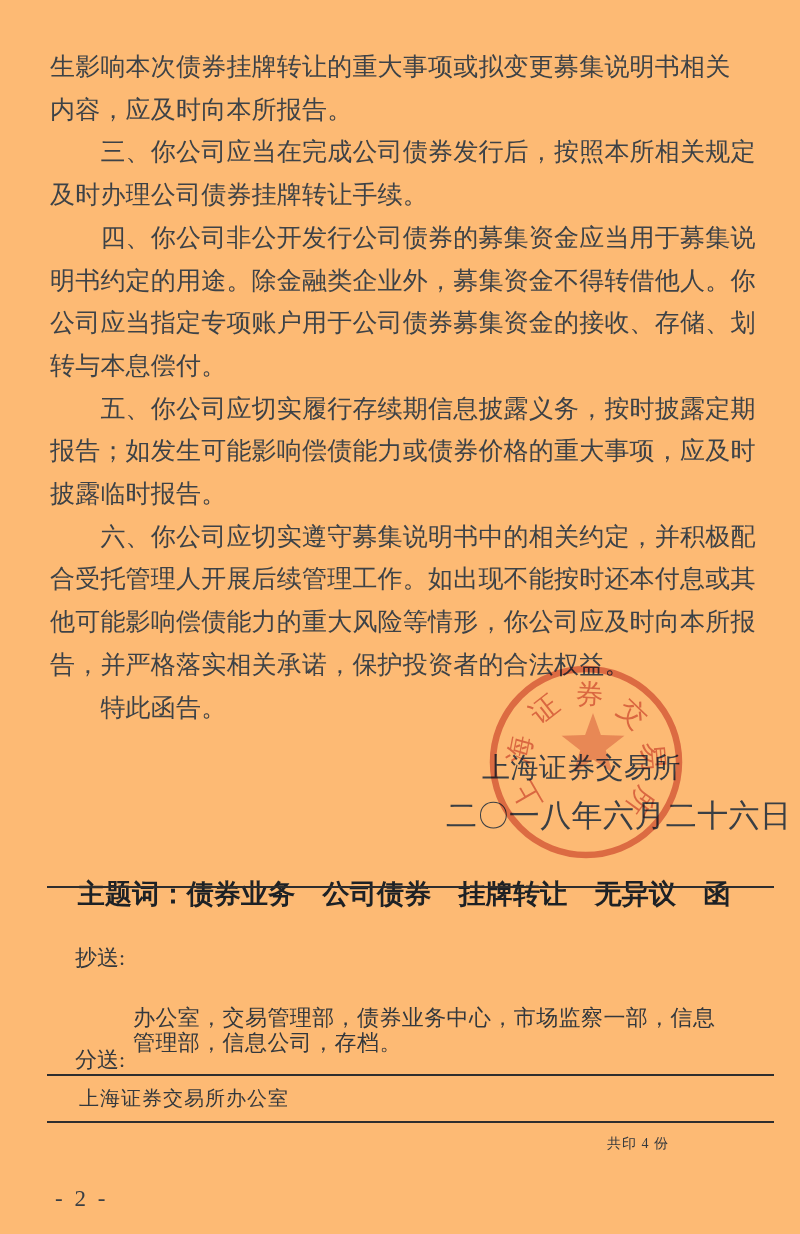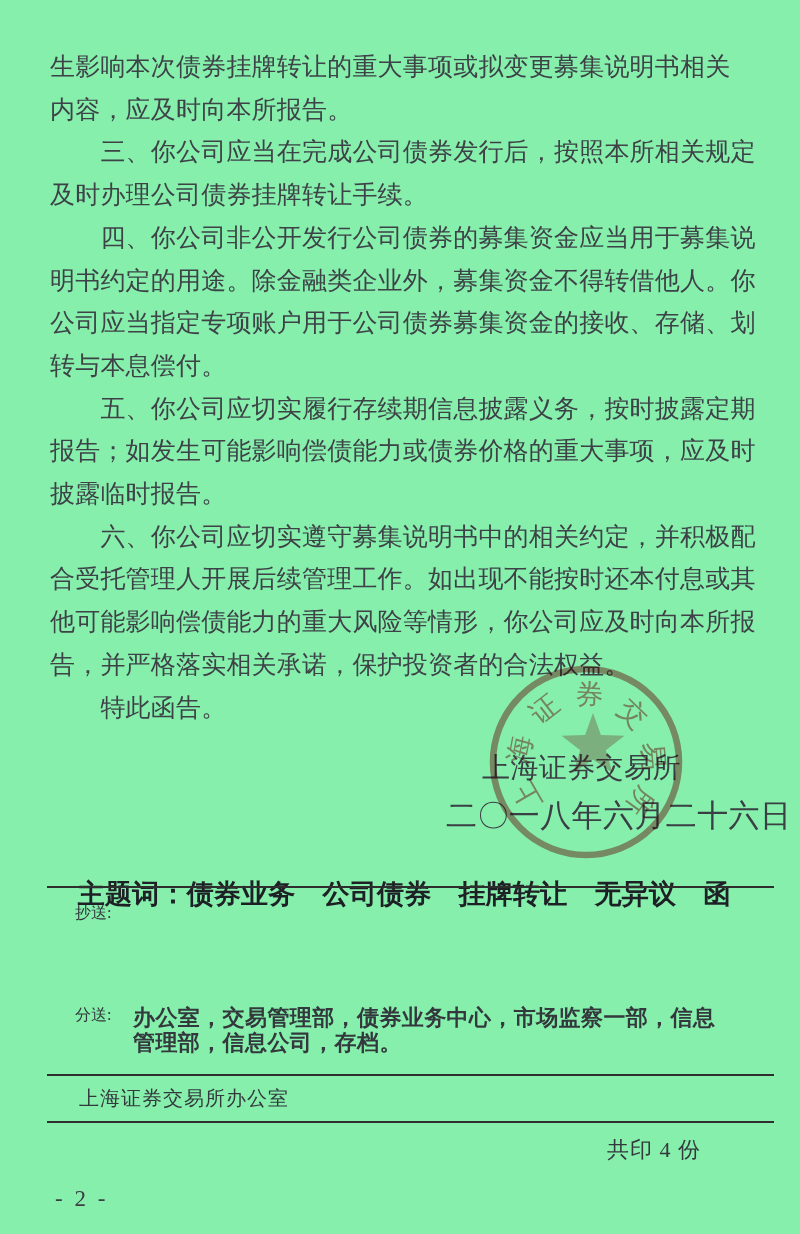--- a/index.html
+++ b/index.html
@@ -1,20 +1,20 @@
 <!DOCTYPE html>
 <html><head>
 <meta charset="utf-8">
 <style>
   html,body { margin:0; padding:0; }
   .page {
     position: relative;
     width: 800px;
     height: 1234px;
-    background: #86efac;
+    background: #fdba74;
     overflow: hidden;
     font-family: "Liberation Serif", "DejaVu Serif", serif;
     color: #3d4247;
   }
   .abs { position: absolute; }
   .letter-body {
     position: absolute;
     left: 50px;
     top: 46px;
     width: 700px;
@@ -48,33 +48,33 @@
     letter-spacing: 0.2px; white-space: pre;
   }
   .rule {
     left: 47px; width: 727px; height: 2px;
     background: #2e2e2e;
   }
   .rule1 { top: 886px; }
   .rule2 { top: 1074px; }
   .rule3 { top: 1121px; }
   .blk-label {
-    font-size: 16px; color: #33383d; white-space: pre;
+    font-size: 22px; color: #33383d; white-space: pre; margin-top: 40px;
   }
   .blk-lines {
     font-size: 22px; line-height: 25.4px; color: #33383d;
     white-space: pre; letter-spacing: 0.4px;
   }
   .cc-label  { left: 75px;  top: 903px; }
   .cc-lines  { left: 133px; top: 903px; }
   .dist-label{ left: 75px;  top: 1005px; text-align: center; }
-  .dist-lines{ left: 133px; top: 1005px; font-weight: bold; }
+  .dist-lines{ left: 133px; top: 1005px; }
   .footer-office { left: 79px;  top: 1085px; font-size: 20px; letter-spacing: 1px; color: #33383d; }
   .footer-date   { left: 487px; top: 1085px; font-size: 23px; letter-spacing: 0.5px; color: #33383d; }
-  .footer-copies { left: 607px; top: 1135px; font-size: 22px; letter-spacing: 1px; color: #33383d; }
+  .footer-copies { left: 607px; top: 1135px; font-size: 14px; letter-spacing: 1px; color: #33383d; }
   .page-number   { left: 55px;  top: 1186px; font-size: 23px; letter-spacing: 3px; color: #3a3f44; }
   .seal-char { font-family: "Liberation Serif", "DejaVu Serif", serif; }
 </style>
 </head>
 <body>
 
 <div class="page">
 
   <div class="letter-body">
     <pre class="para">生影响本次债券挂牌转让的重大事项或拟变更募集说明书相关

